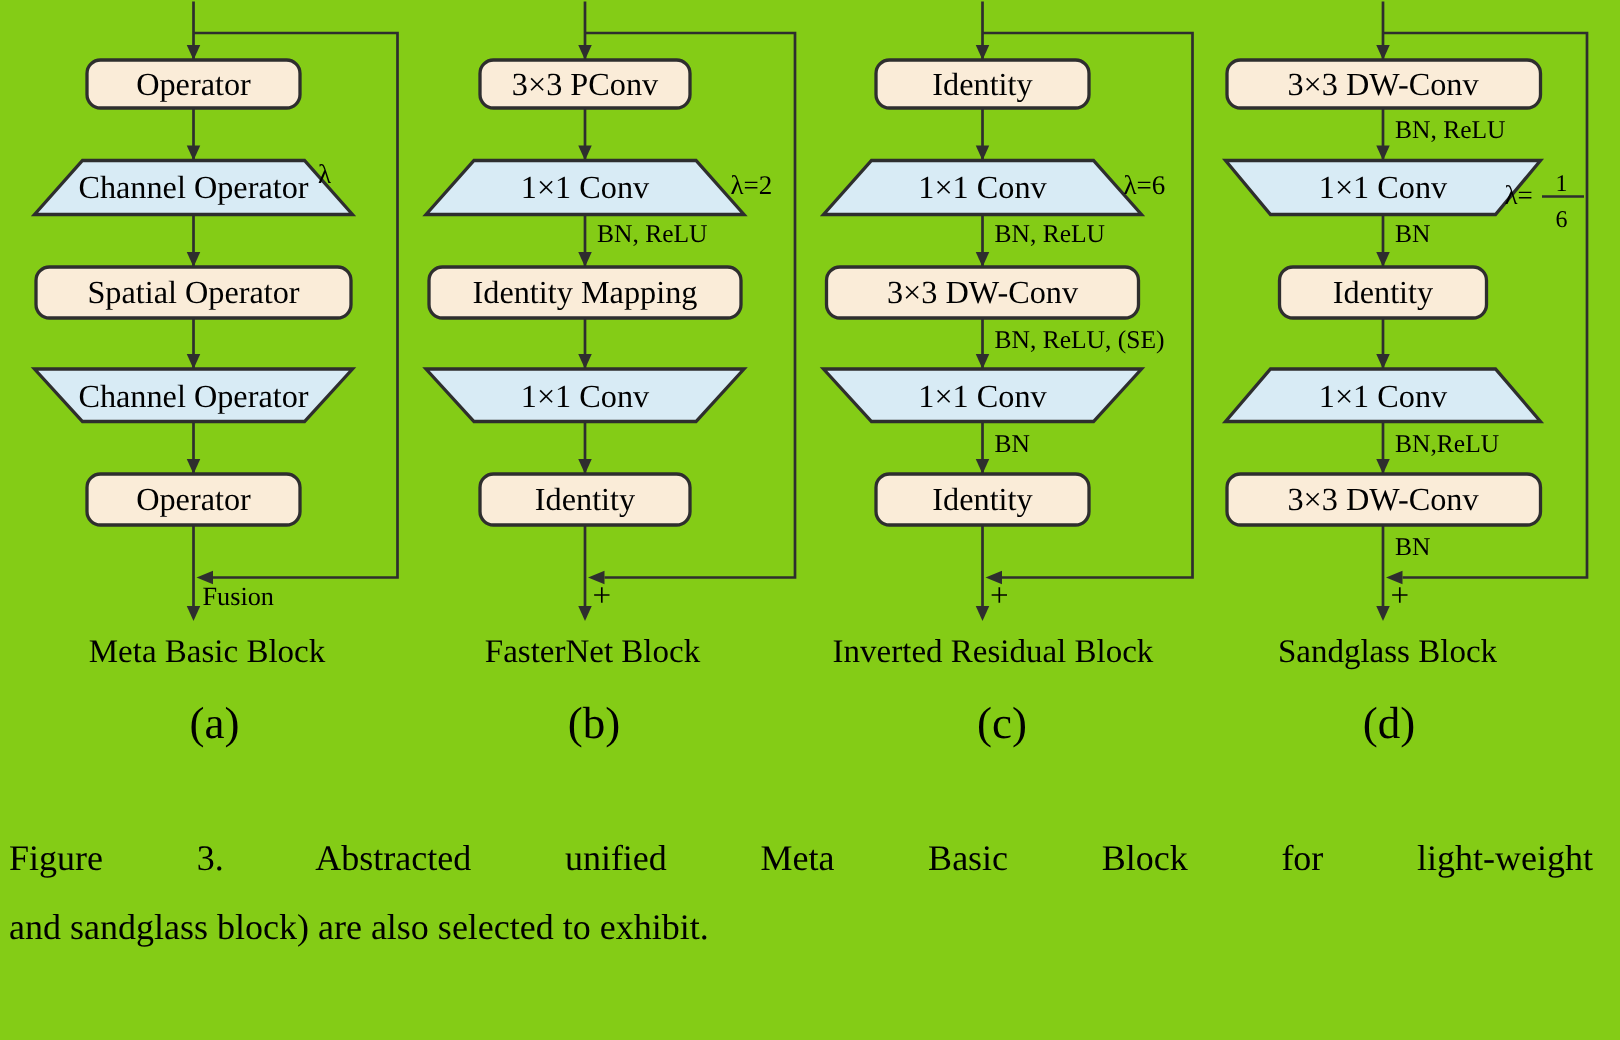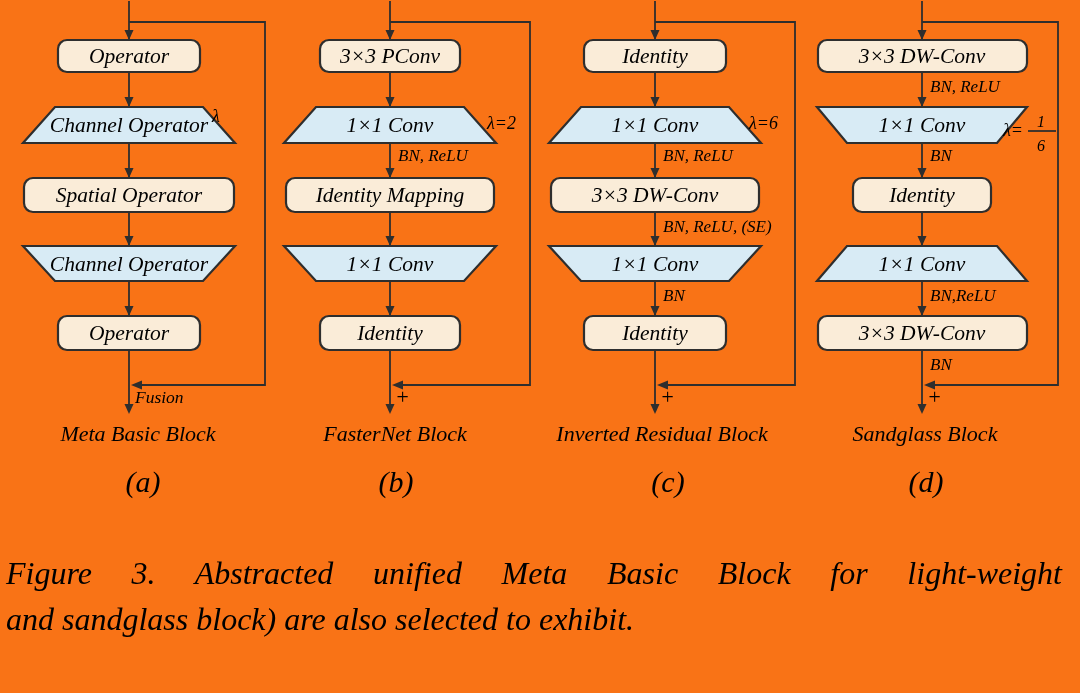--- a/index.html
+++ b/index.html
@@ -1,32 +1,32 @@
 <!DOCTYPE html>
 <html style="--node-fill: #faecd8; --channel-fill: #d8ebf5; --line: #2e2e2e;"><head>
 <meta charset="utf-8">
 <style>
   html,body{margin:0;padding:0;background:#ffffff;}
-  .page{position:relative;width:1080px;height:693px;background:#f97316;overflow:hidden;
-        font-family:"Liberation Serif","DejaVu Serif",serif;color:#000;font-style:italic;}
+  .page{position:relative;width:1080px;height:693px;background:#84cc16;overflow:hidden;
+        font-family:"Liberation Serif","DejaVu Serif",serif;color:#000;}
   svg{display:block;}
   .ln{stroke:var(--line,#2e2e2e);stroke-width:1.8;fill:none;}
   .shape-node{fill:var(--node-fill,#faecd8);stroke:var(--line,#2e2e2e);stroke-width:2.2;}
   .shape-chan{fill:var(--channel-fill,#d8ebf5);stroke:var(--line,#2e2e2e);stroke-width:2.2;}
   .ah{fill:var(--line,#2e2e2e);stroke:none;}
   text{fill:#000;}
   .nlbl{font-size:21.5px;text-anchor:middle;}
   .elbl{font-size:17px;text-anchor:start;}
   .slbl{font-size:18px;text-anchor:start;}
   .frac{font-size:16px;text-anchor:middle;}
   .mlbl{font-size:17.5px;text-anchor:start;}
   .plus{font-size:22px;text-anchor:start;}
   .name{font-size:22px;text-anchor:middle;}
   .letter{font-size:30px;text-anchor:middle;}
-  .caption{position:absolute;left:6px;right:18px;top:551px;font-size:32px;line-height:45.5px;}
+  .caption{position:absolute;left:6px;right:18px;top:551px;font-size:24px;line-height:45.5px;}
   .cap-line{text-align:justify;text-align-last:justify;white-space:normal;}
   .cap-line.last{text-align:left;text-align-last:left;}
 </style>
 </head>
 <body>
 
 <div class="page">
   <svg width="1080" height="512" viewBox="0 0 1080 512">
 
     <g>

